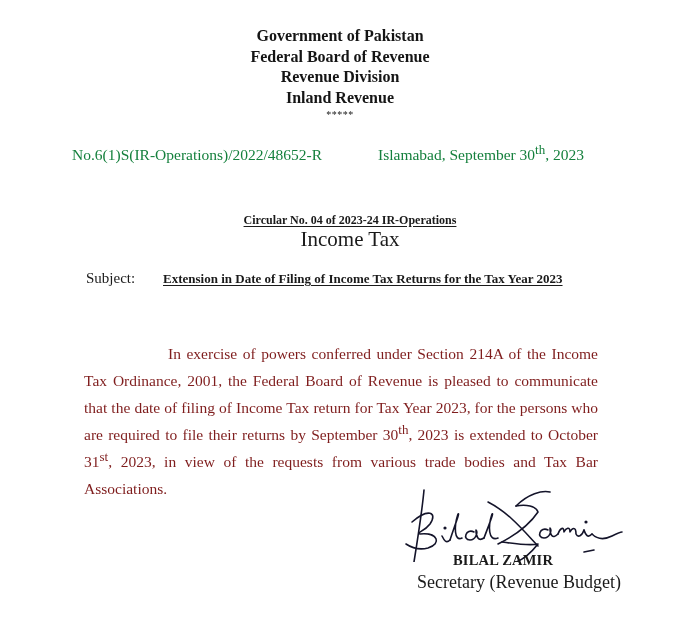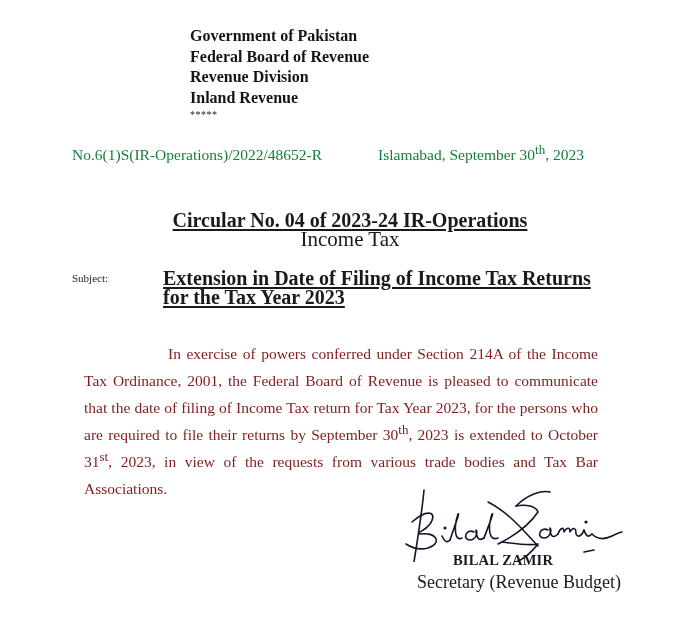--- a/index.html
+++ b/index.html
@@ -19,20 +19,21 @@
       position: absolute;
       left: 0; top: 0;
       width: 700px; height: 629px;
       background: #ffffff;
     }
     .header {
       position: absolute;
       left: 190px;
       top: 26px;
       width: 300px;
+      text-align: center;
       font-weight: bold;
       font-size: 16px;
       line-height: 20.5px;
       color: #151515;
     }
     .header .stars {
       font-size: 10px;
       line-height: 14px;
       letter-spacing: 0.5px;
       font-weight: normal;
@@ -50,44 +51,44 @@
 
     .circular {
       position: absolute;
       left: 150px;
       top: 210px;
       width: 400px;
       text-align: center;
     }
     .circular-title {
       font-weight: bold;
-      font-size: 20px;
+      font-size: 12px;
       line-height: 20px;
       text-decoration: underline;
       text-underline-offset: 2px;
     }
     .circular-sub {
       font-size: 21px;
       line-height: 19px;
     }
 
     .subject-label {
       position: absolute;
-      left: 72px;
+      left: 86px;
       top: 269px;
-      font-size: 11px;
+      font-size: 15px;
       line-height: 19px;
     }
     .subject-text {
       position: absolute;
       left: 163px;
       top: 269px;
       width: 440px;
       font-weight: bold;
-      font-size: 20px;
+      font-size: 13px;
       line-height: 19px;
       text-decoration: underline;
       text-underline-offset: 2px;
     }
 
     .body-para {
       position: absolute;
       left: 84px;
       top: 340px;
       width: 514px;

